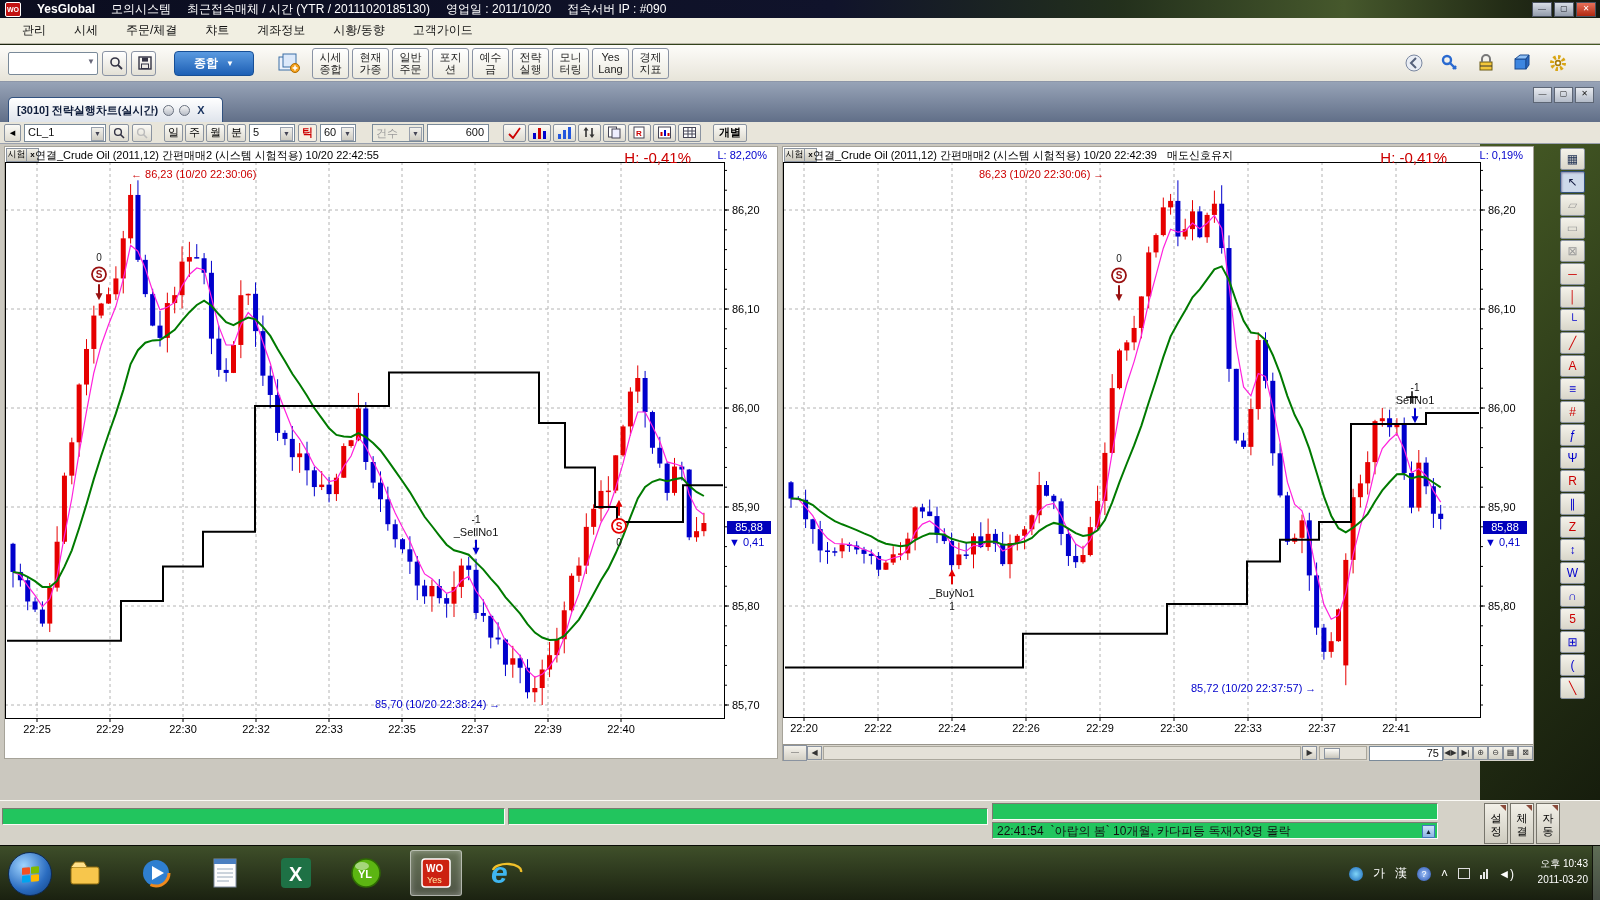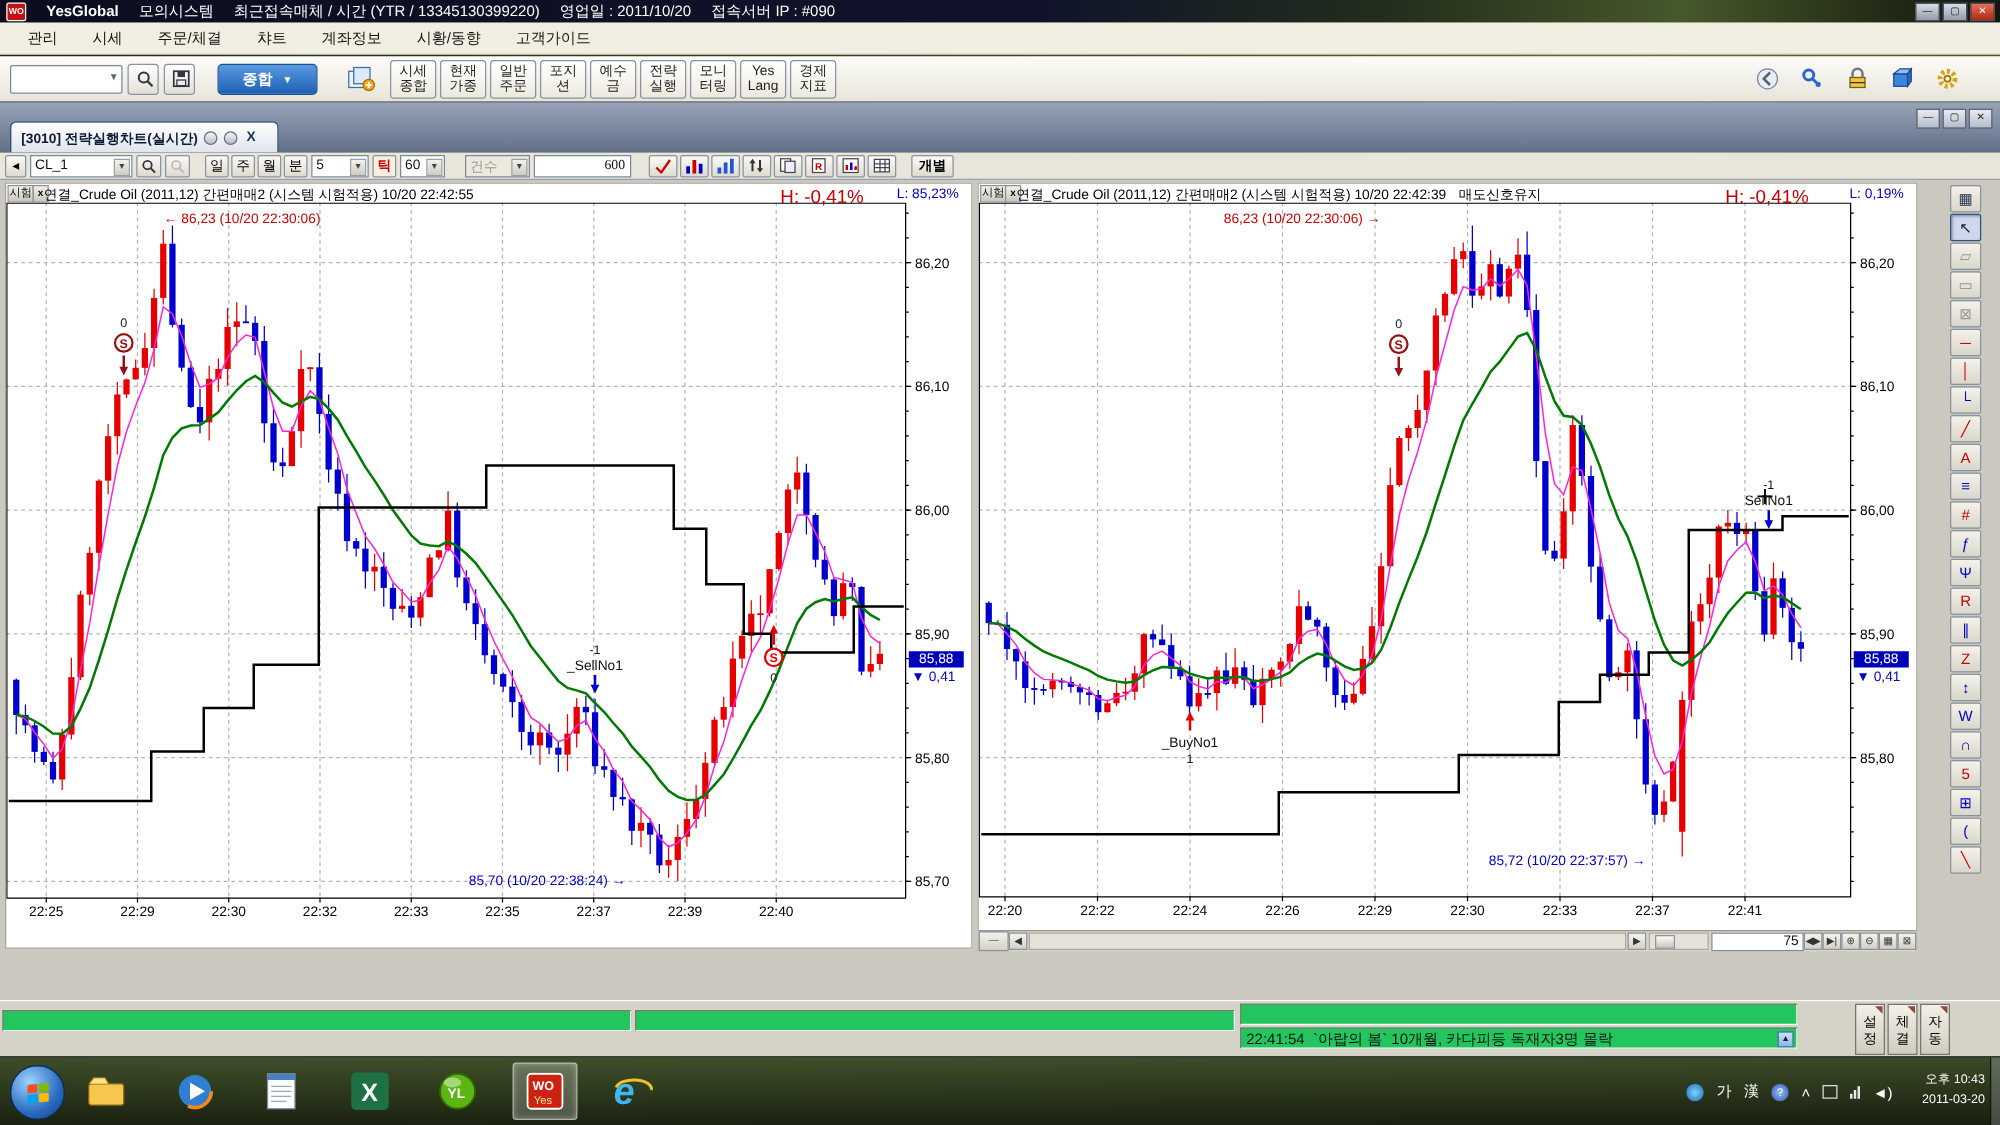--- a/index.html
+++ b/index.html
@@ -66,21 +66,21 @@
   .cb-btn{background:linear-gradient(#fbfaf6,#dedbd0);border:1px solid #8a93a0;border-radius:2px;
     text-align:center;display:grid;place-items:center;padding:0 3px;min-width:17px;}
   .cb-combo{background:#fff;border:1px solid #7a8a99;position:relative;padding:1px 14px 0 3px;}
   .cb-combo .arr{position:absolute;right:1px;top:2px;width:11px;height:12px;background:linear-gradient(#f2f1ec,#cfccc2);
     border:1px solid #98a0ac;font-size:7px;line-height:11px;text-align:center;color:#445;}
   .cb-input{background:#fff;border:1px solid #7a8a99;text-align:right;padding:1px 4px 0 3px;}
   .disab{color:#999;background:#eceadf;}
   .red-t{color:#cc0000;font-weight:bold;}
 
   
-  #workspace{position:absolute;left:0;top:144px;width:1600px;height:656px;background:#cbc8bf;}
+  #workspace{position:absolute;left:0;top:144px;width:1480px;height:656px;background:#cbc8bf;}
   .chart-panel{position:absolute;top:2px;background:#fff;border:1px solid #a6a399;box-sizing:content-box;}
   .chd{height:15px;position:relative;font-size:11px;color:#000;}
   .chd-title{position:absolute;left:30px;top:1px;white-space:nowrap;}
   .sig{margin-left:10px;}
   .badge-chip{position:absolute;left:1px;top:1px;width:19px;height:12px;background:linear-gradient(#f2f0e8,#cbc8bd);
     border:1px solid #8a93a0;font-size:9px;line-height:11px;text-align:center;}
   .badge-x{position:absolute;left:21px;top:1px;width:11px;height:12px;background:linear-gradient(#f2f0e8,#cbc8bd);
     border:1px solid #8a93a0;font-size:8px;line-height:11px;text-align:center;font-weight:bold;}
   .hl-h{position:absolute;right:86px;top:2px;color:#cc0000;font-size:15px;}
   .hl-l{position:absolute;right:10px;top:2px;color:#0000cc;font-size:11px;}
@@ -143,21 +143,21 @@
 </style>
 </head>
 <body>
 
 <div id="screen">
 
   <div id="titlebar">
     <span class="app-logo">WO</span>
     <span class="tb-app">YesGlobal</span>
     <span>모의시스템</span>
-    <span>최근접속매체 / 시간 (YTR / 13345130399220)</span>
+    <span>최근접속매체 / 시간 (YTR / 20111020185130)</span>
     <span>영업일 : 2011/10/20</span>
     <span>접속서버 IP : #090</span>
     <div class="win-btns">
       <span class="win-btn">—</span>
       <span class="win-btn">▢</span>
       <span class="win-btn close">✕</span>
     </div>
   </div>
 
   <div id="menubar">
@@ -291,21 +291,21 @@
         <button class="cb cb-btn">일</button>
         <button class="cb cb-btn">주</button>
         <button class="cb cb-btn">월</button>
         <button class="cb cb-btn">분</button>
       </div>
     <div class="cb cb-combo" style="width:46px;"><span>5</span><span class="arr">▼</span></div>
     <button class="cb cb-btn red-t" style="background:#f6efe2;">틱</button>
     <div class="cb cb-combo" style="width:36px;"><span>60</span><span class="arr">▼</span></div>
     <span style="width:10px;"></span>
     <div class="cb cb-combo disab" style="width:52px;"><span>건수</span><span class="arr">▼</span></div>
-    <div class="cb cb-input" style="width:78px;font-family:Liberation Serif, serif;">600</div>
+    <div class="cb cb-input" style="width:62px;">600</div>
     <span style="width:8px;"></span>
     <div id="cb-icons" style="display:flex;gap:2px;">
         <button class="cb cb-btn">
           <svg width="15" height="13">
             <path d="M2 8 l4 4 7 -10" fill="none" stroke="#cc0000" stroke-width="1.8"></path>
           </svg>
         </button>
         <button class="cb cb-btn">
           <svg width="15" height="13">
             <rect x="1" y="7" width="3" height="6" fill="#0000cc"></rect>
@@ -363,21 +363,21 @@
   </div>
 
   <div id="workspace">
 
     <div class="chart-panel" id="chartL" style="left:4px;width:772px;height:611px;">
       <div class="chd">
         <span class="badge-chip">시험</span>
         <span class="badge-x">x</span>
         <span class="chd-title">연결_Crude Oil (2011,12) 간편매매2 (시스템 시험적용) 10/20 22:42:55</span>
         <span class="hl-h">H: -0,41%</span>
-        <span class="hl-l">L: 85,23%</span>
+        <span class="hl-l">L: 82,20%</span>
       </div>
       <svg id="svgL" width="770" height="596">
           <g>
             <line x1="0" y1="48.015000000004164" x2="719" y2="48.015000000004164" class="grid"></line>
             <line x1="0" y1="147.0150000000126" x2="719" y2="147.0150000000126" class="grid"></line>
             <line x1="0" y1="246.01500000000698" x2="719" y2="246.01500000000698" class="grid"></line>
             <line x1="0" y1="345.01500000000135" x2="719" y2="345.01500000000135" class="grid"></line>
             <line x1="0" y1="444.01500000000976" x2="719" y2="444.01500000000976" class="grid"></line>
             <line x1="0" y1="543.0150000000042" x2="719" y2="543.0150000000042" class="grid"></line>
             <line x1="32" y1="0" x2="32" y2="556" class="grid"></line>

